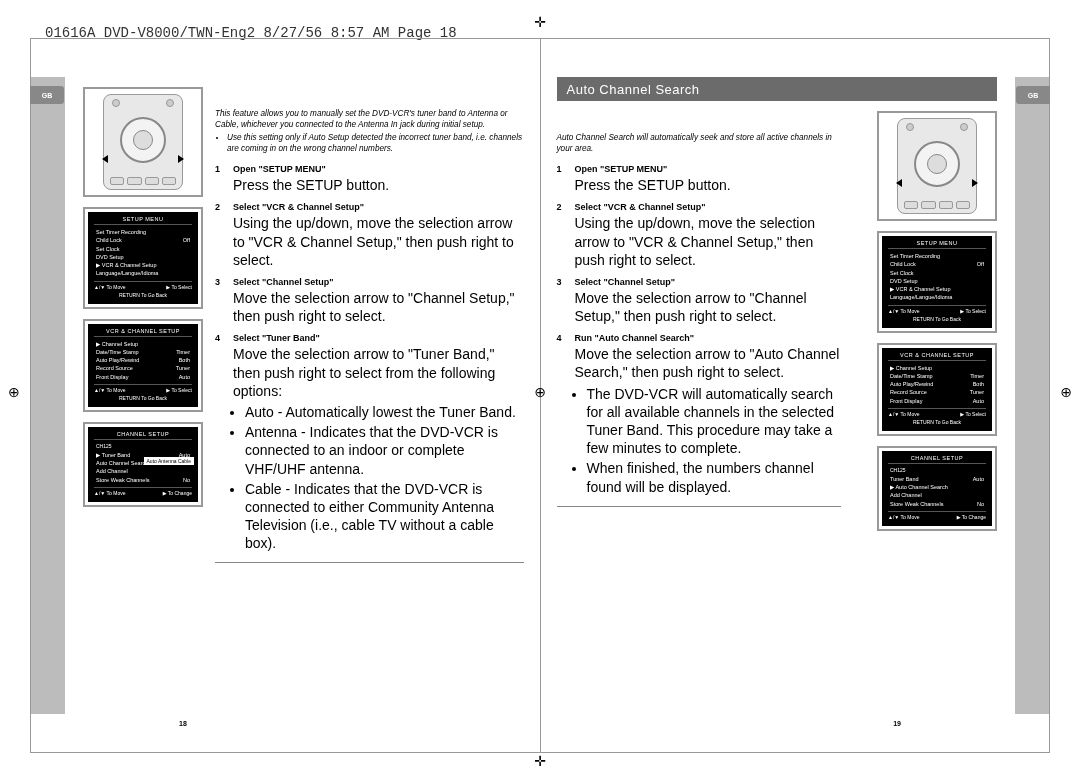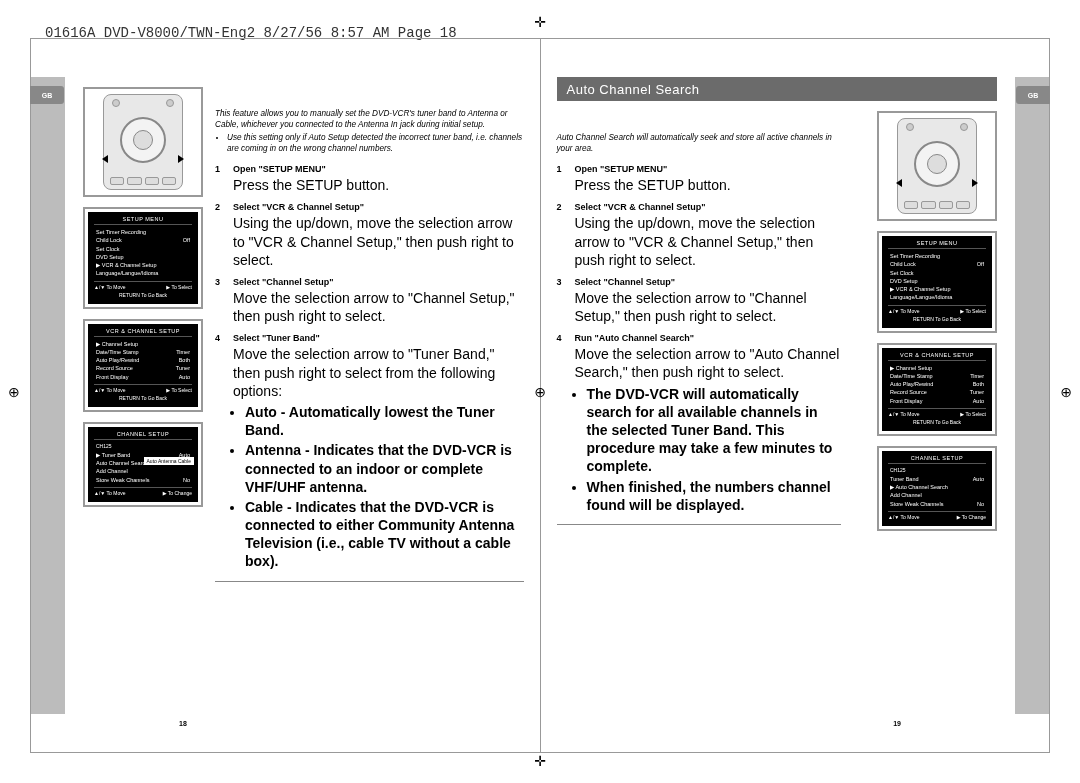--- a/index.html
+++ b/index.html
@@ -86,21 +86,21 @@
   .page-right .cols { flex-direction: row-reverse; gap: 36px; }
 
   .intro { font-style: italic; font-size: 8.2px; line-height: 1.35; margin-bottom: 10px; }
   .intro ul { list-style: disc; padding-left: 12px; margin-top: 2px; }
 
   ol.steps { list-style: none; counter-reset: step; }
   ol.steps > li { margin-bottom: 8px; display: flex; gap: 8px; }
   .stepnum { font-weight: bold; font-size: 9px; width: 10px; flex-shrink:0; }
   .steptitle { font-weight: bold; font-size: 9px; margin-bottom: 2px; }
   .stepbody { font-size: 14px; line-height: 1.3; }
-  .stepbody ul { list-style: disc; padding-left: 12px; margin-top: 3px; font-weight: bold; }
+  .stepbody ul { list-style: disc; padding-left: 12px; margin-top: 3px; }
   .stepbody ul li { margin-bottom: 2px; }
 
   .hr { border: none; border-top: 1px solid #888; margin-top: 6px; }
 
   
   .osd {
     border: 2px solid #999;
     padding: 3px;
     background: #fff;
   }

